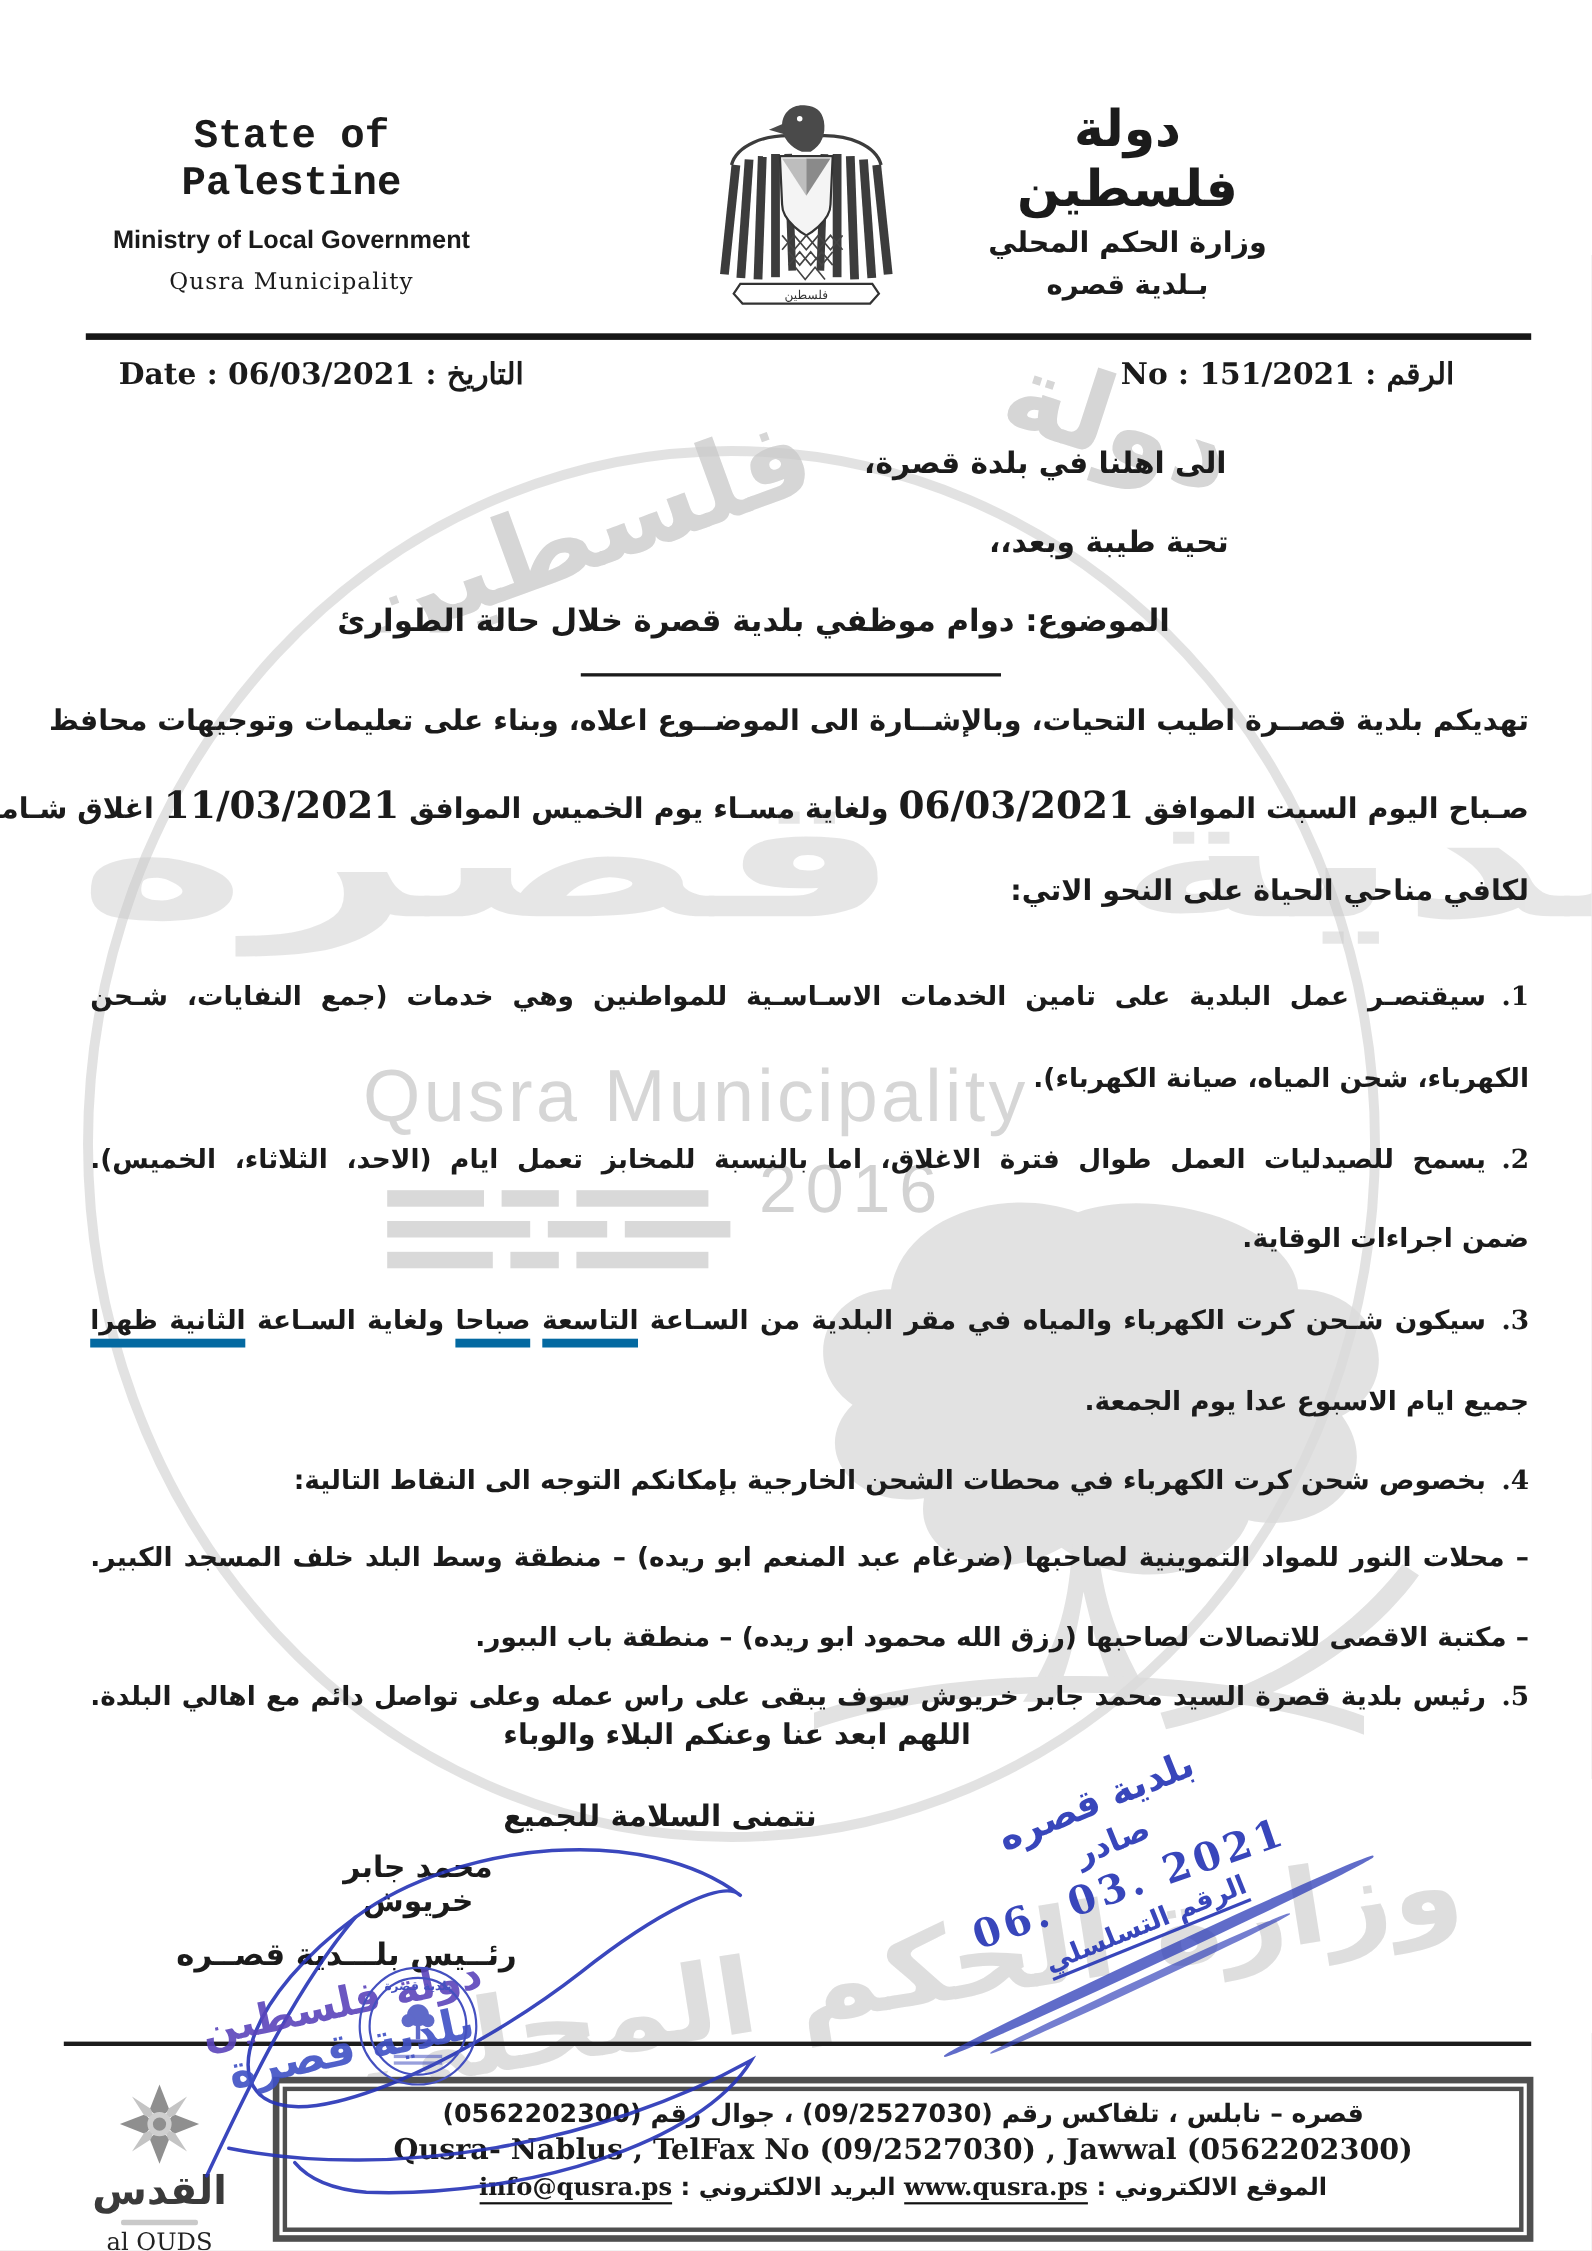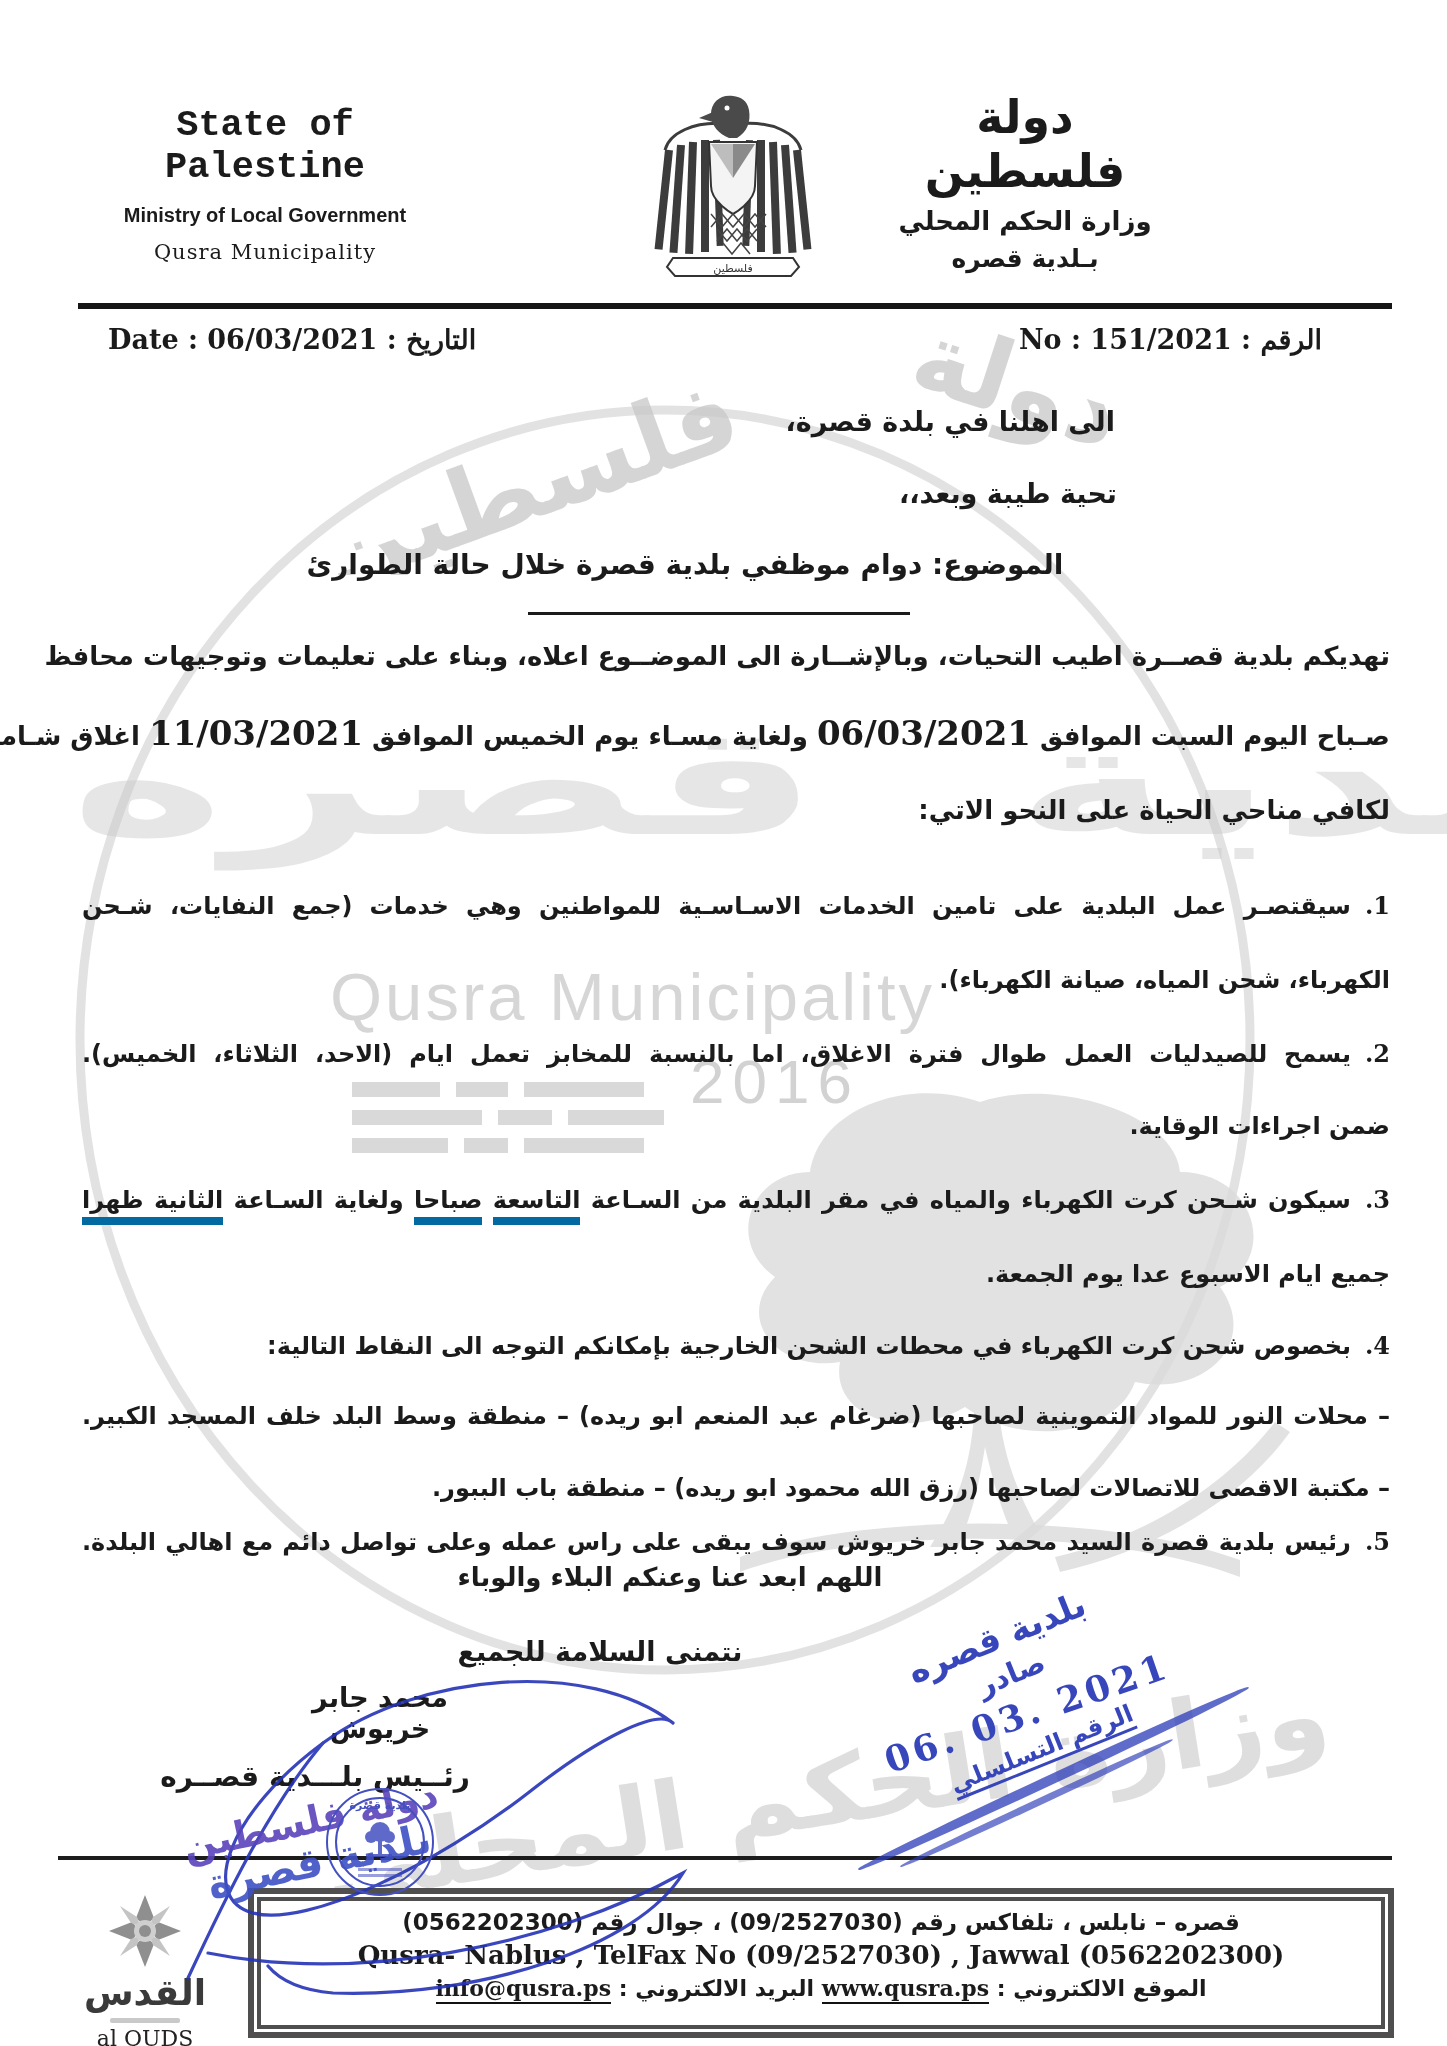--- a/index.html
+++ b/index.html
@@ -6,21 +6,21 @@
   .page{position:relative;width:1447px;height:2046px;margin:0 auto;background:#ffffff;overflow:hidden;
         font-family:"DejaVu Sans",sans-serif;color:#1b1b1b;}
   .abs{position:absolute;}
   .ar{direction:rtl;font-weight:700;}
   .jl{text-align:justify;text-align-last:justify;-moz-text-align-last:justify;}
   .rt{text-align:right;}
 
   
   .hdr-en{left:100px;top:104px;width:330px;text-align:center;}
   .hdr-state{font-family:Liberation Mono, monospace;font-size:37px;font-weight:700;}
-  .hdr-min{font-family:"Liberation Sans",sans-serif;font-size:20px;font-weight:700;margin-top:16px;}
+  .hdr-min{font-family:"Liberation Sans",sans-serif;font-size:23px;font-weight:700;margin-top:16px;}
   .hdr-mun{font-family:"DejaVu Serif",serif;font-size:21px;letter-spacing:1px;margin-top:13px;}
   .hdr-ar{left:880px;top:90px;width:290px;text-align:center;direction:rtl;}
   .hdr-ar-1{font-size:46px;font-weight:700;}
   .hdr-ar-2{font-size:26px;font-weight:700;margin-top:8px;}
   .hdr-ar-3{font-size:25px;font-weight:700;margin-top:8px;}
   .toprule{left:78px;top:303px;width:1314px;height:6px;background:#161616;}
   .rule2{left:58px;top:1856px;width:1334px;height:4px;background:#1c1c1c;}
 
   
   .dateline{left:108px;top:324px;font-family:"DejaVu Serif",serif;font-size:27px;font-weight:700;}

